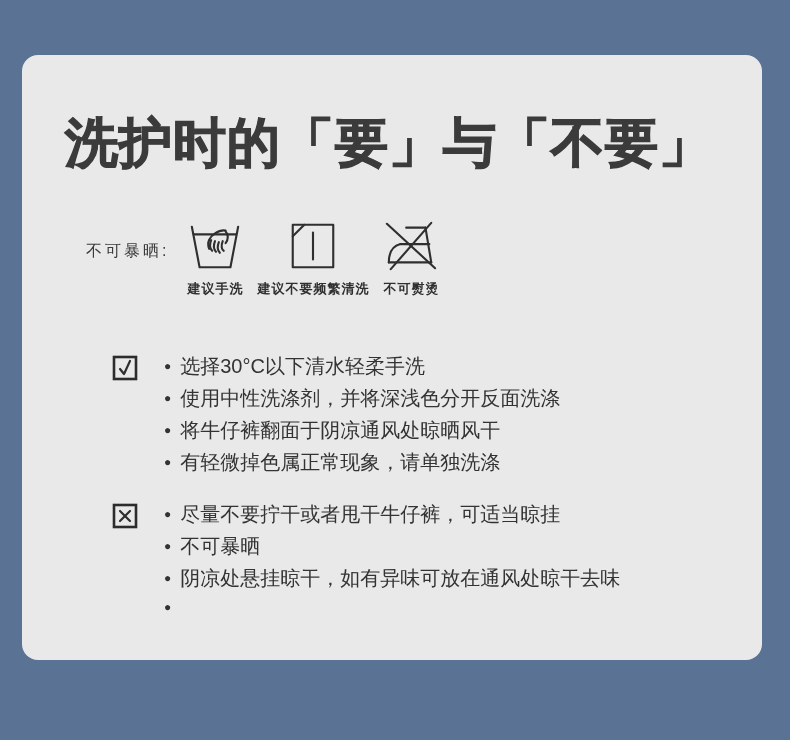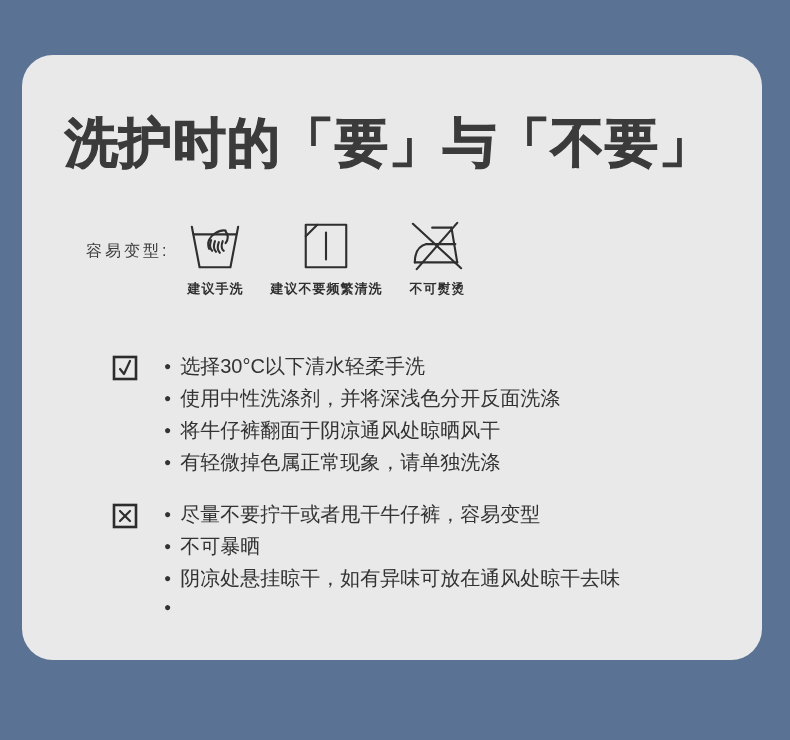--- a/index.html
+++ b/index.html
@@ -4,34 +4,34 @@
 <style>
   html,body{margin:0;padding:0;}
   body{
     width:790px;height:740px;position:relative;
     background:#5a7394;
     font-family:"Liberation Sans","DejaVu Sans",sans-serif;
     overflow:hidden;
   }
   .card{
     position:absolute;left:22px;top:55px;width:740px;height:605px;
-    background:#e9e9e9;border-radius:31px;
+    background:#e9e9e9;border-radius:16px;
   }
   .title{
     margin:56px 0 0 43px;
     font-size:53px;font-weight:900;color:#3b3b3b;
     letter-spacing:1px;line-height:1.2;
     -webkit-text-stroke:1.2px #3b3b3b;
   }
   .care-row{display:flex;align-items:flex-start;margin:44px 0 0 64px;}
   .care-label{
     font-size:16px;color:#3a3a3a;letter-spacing:3px;
     margin-top:22px;margin-right:16px;white-space:nowrap;
   }
-  .icons{display:flex;align-items:flex-end;gap:25px;font-family:Liberation Mono, monospace;}
+  .icons{display:flex;align-items:flex-end;gap:12px;font-family:Liberation Mono, monospace;}
   .icon-item{display:flex;flex-direction:column;align-items:center;}
   .icon-item svg{display:block;}
   .icon-caption{
     margin-top:7px;font-size:13px;font-weight:bold;color:#2f2f2f;
     white-space:nowrap;letter-spacing:1px;
   }
   .rule-group{display:flex;align-items:flex-start;margin-left:90px;}
   .rule-group.dos{margin-top:54px;}
   .rule-group.donts{margin-top:20px;}
   .group-mark{flex:0 0 auto;margin-top:3px;}
@@ -42,21 +42,21 @@
   .ink-sq{stroke:#2c2c2c;fill:none;stroke-width:2.6;}
 </style>
 </head>
 <body>
 
 <div class="card">
 
   <h1 class="title">洗护时的「要」与「不要」</h1>
 
   <div class="care-row">
-    <div class="care-label">容易变型:</div>
+    <div class="care-label">不可暴晒:</div>
 
     <div class="icons">
 
       <div class="icon-item">
         <span>
           <svg width="60" height="54" viewBox="0 0 62 56">
             <path class="ink" d="M7,8 L15,50 L47,50 L55,8"></path>
             <path class="ink" d="M9,16 H53"></path>
             <path class="ink" d="M25,31 c-3,-7 1,-13 6,-16 c3,-2 7,-4 11,-3"></path>
             <path class="ink" d="M27,22 c-2,5 -1,9 1,11"></path>
@@ -131,21 +131,21 @@
     <span class="group-mark">
       <svg width="26" height="26" viewBox="0 0 26 26">
         <rect class="ink-sq" x="2" y="2" width="22" height="22"></rect>
         <path class="ink" d="M8,8 L18,18"></path>
         <path class="ink" d="M18,8 L8,18"></path>
       </svg>
     </span>
     <ul class="rule-list">
       <li class="rule-item">
           <span class="bullet">●</span>
-          <span>尽量不要拧干或者甩干牛仔裤，容易变型</span>
+          <span>尽量不要拧干或者甩干牛仔裤，可适当晾挂</span>
         </li>
       <li class="rule-item">
           <span class="bullet">●</span>
           <span>不可暴晒</span>
         </li>
       <li class="rule-item">
           <span class="bullet">●</span>
           <span>阴凉处悬挂晾干，如有异味可放在通风处晾干去味</span>
         </li>
       <li class="rule-item">

